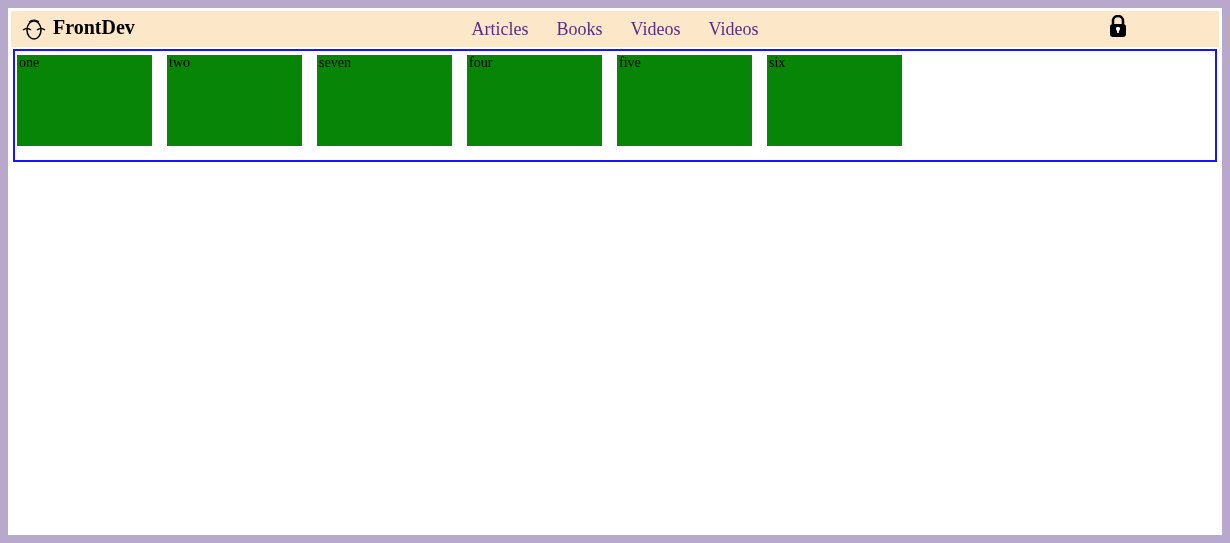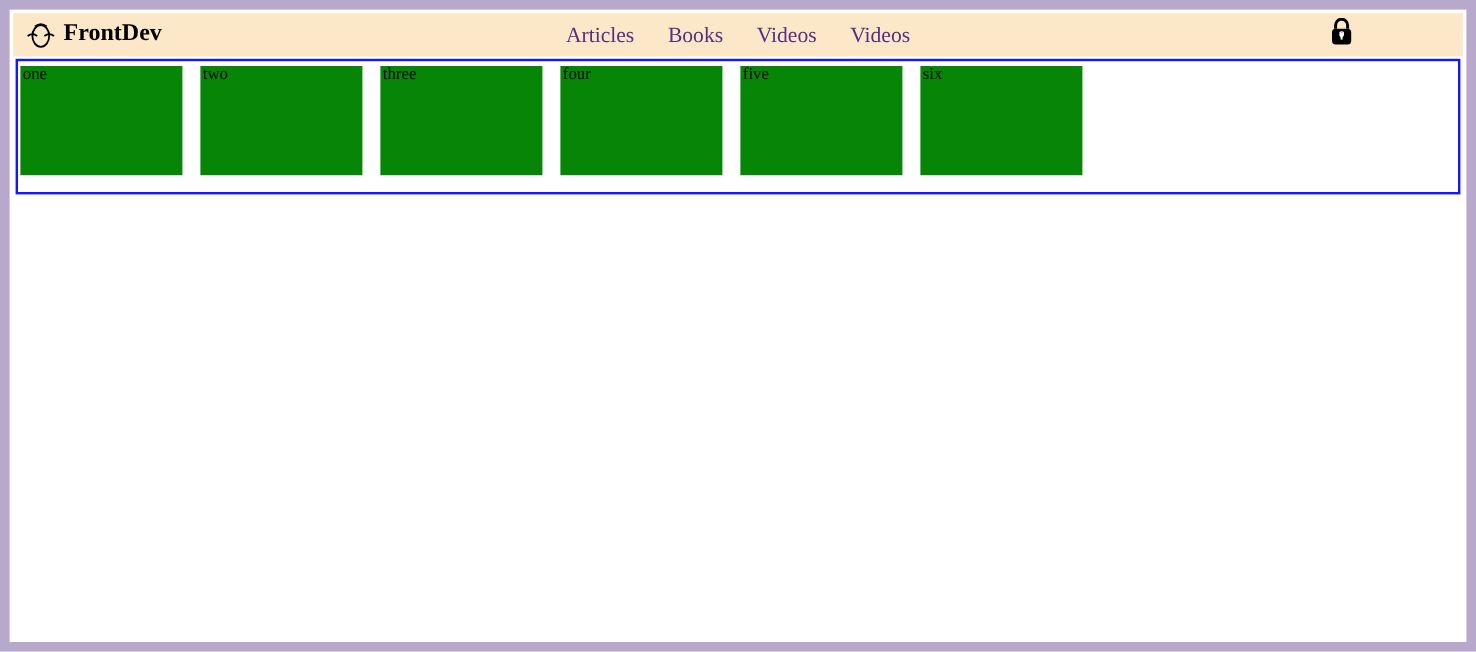--- a/index.html
+++ b/index.html
@@ -118,19 +118,19 @@
             <circle cx="11" cy="14" r="2" fill="#fff"></circle>
             <rect x="10.2" y="15" width="1.6" height="3" fill="#fff"></rect>
             <text x="11" y="17" font-size="8" fill="#fff" text-anchor="middle" font-family="Arial" font-weight="bold">?</text>
           </svg>
         </span>
       </div>
     </div>
     <div class="grid-container">
       <div class="grid-item">one</div>
       <div class="grid-item">two</div>
-      <div class="grid-item">three</div>
+      <div class="grid-item">seven</div>
       <div class="grid-item">four</div>
       <div class="grid-item">five</div>
       <div class="grid-item">six</div>
     </div>
   </div>
 </div>
 
 </body></html>

